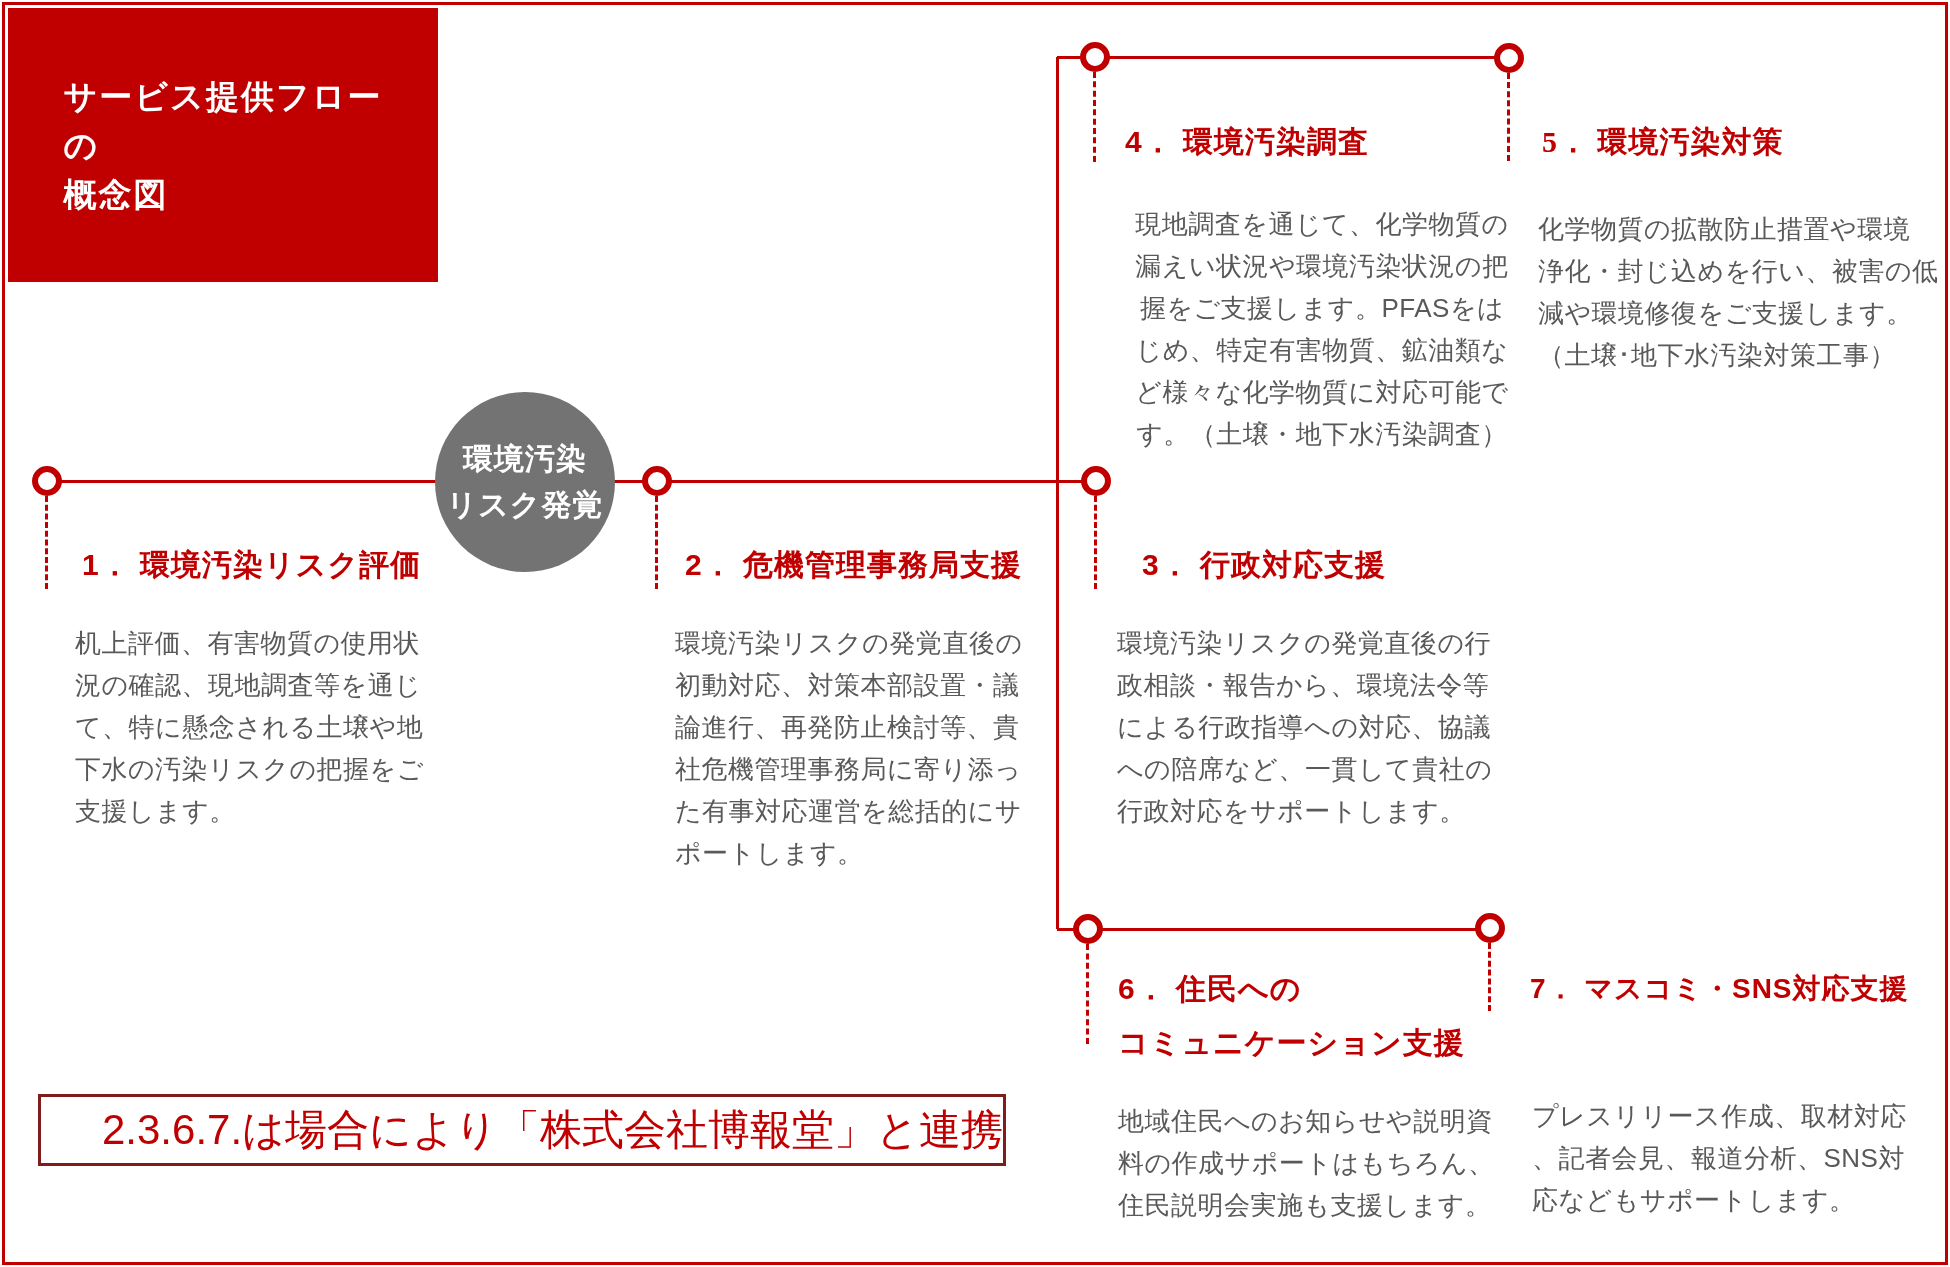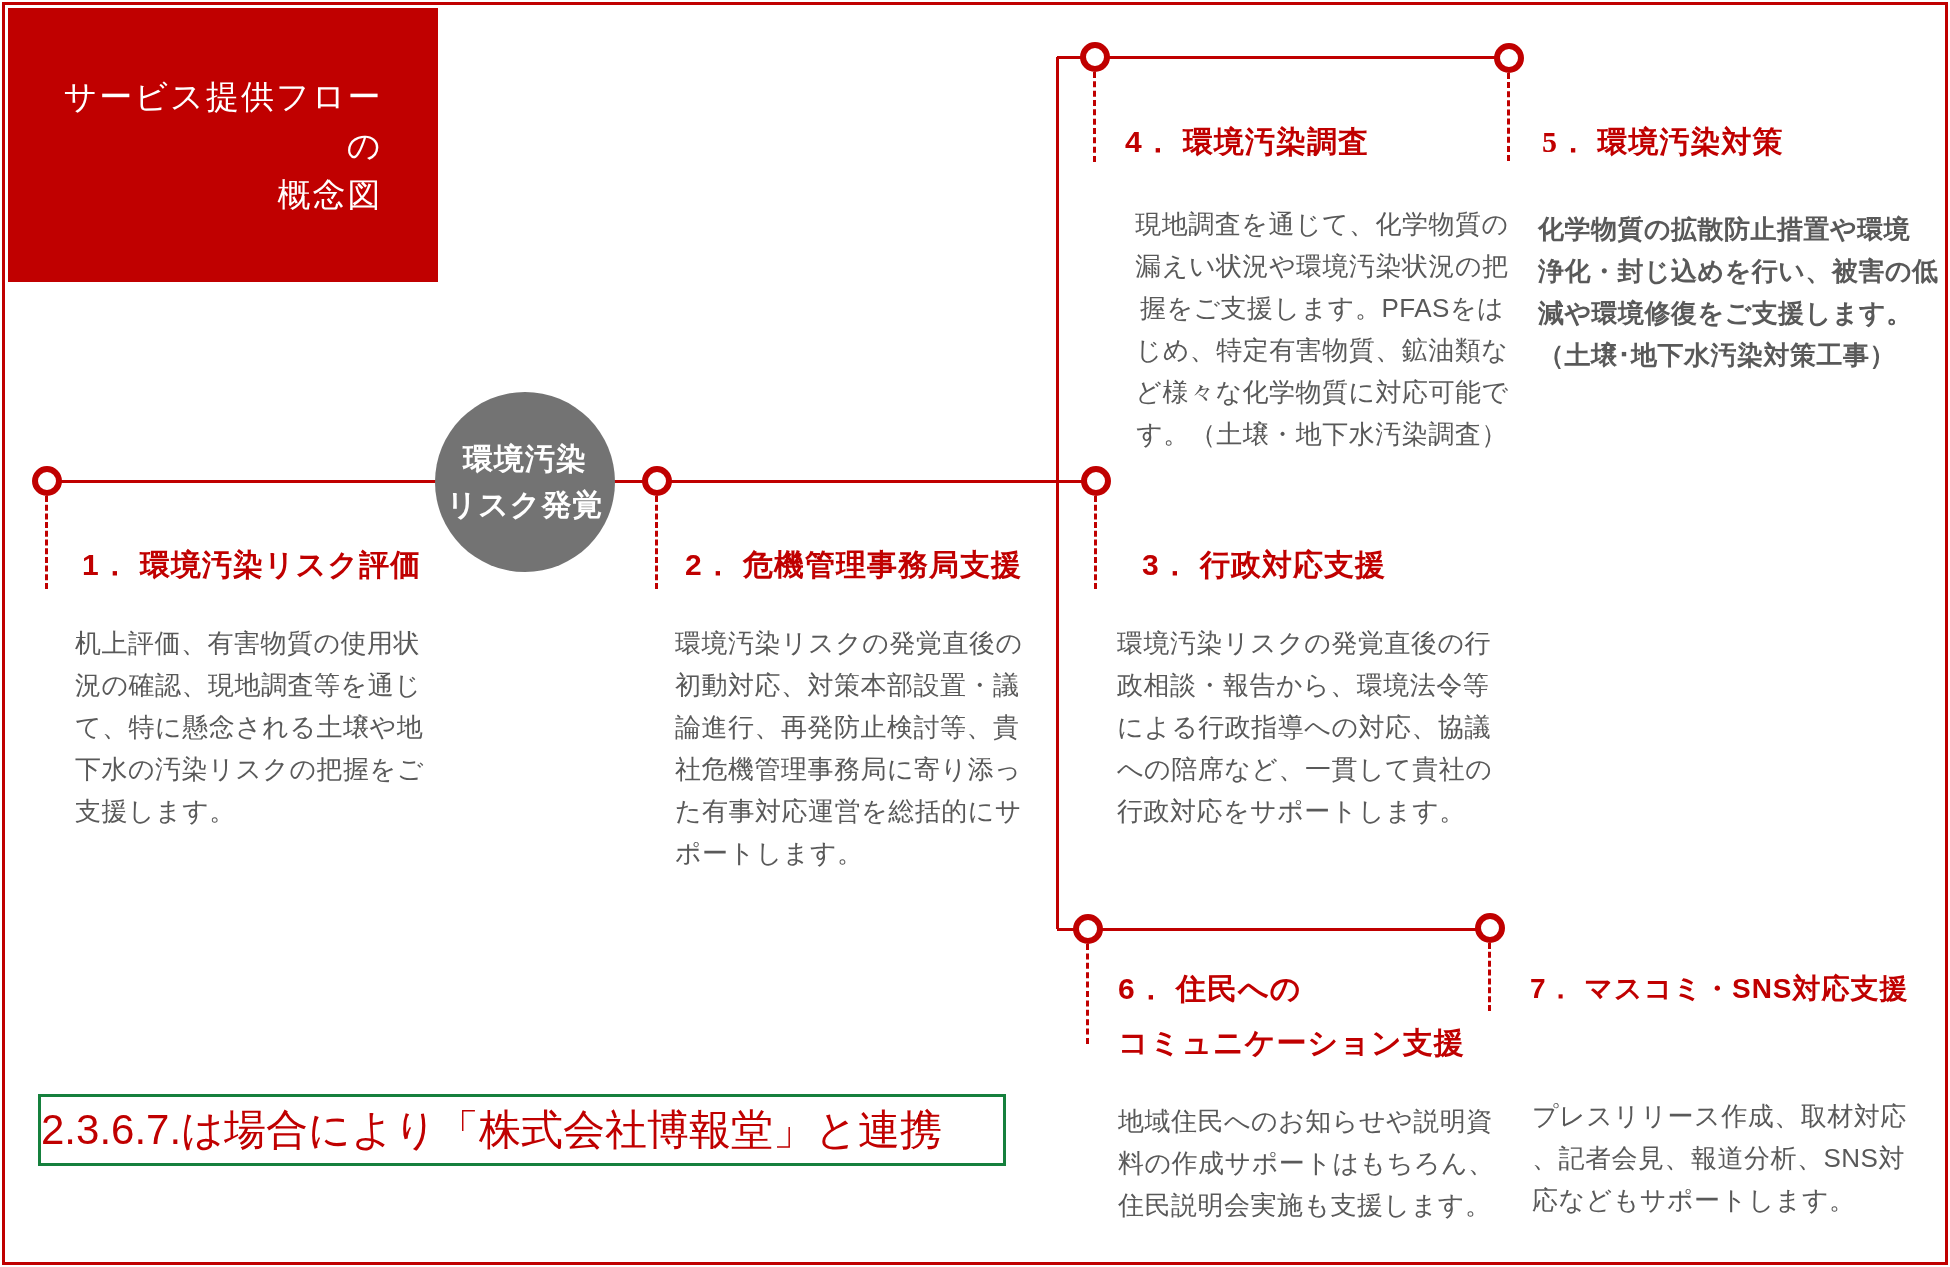--- a/index.html
+++ b/index.html
@@ -26,23 +26,23 @@
   .title-box {
     position: absolute;
     left: 8px; top: 8px;
     width: 430px; height: 274px;
     background: #c00000;
     display: flex; align-items: center; justify-content: center;
   }
   .title-text {
     color: #ffffff;
     font-size: 33px;
-    font-weight: normal;
+    font-weight: bold;
     line-height: 49px;
-    text-align: right;
+    text-align: left;
     letter-spacing: 2px;
   }
 
   .line { position: absolute; background: #c00000; }
   .dash  {
     position: absolute;
     width: 0;
     border-left: 3px dashed #c00000;
   }
   .node {
@@ -84,23 +84,23 @@
     color: #595959;
     font-size: 26px;
     line-height: 42px;
     letter-spacing: 0.5px;
   }
 
   .partner-box {
     position: absolute;
     left: 38px; top: 1094px;
     width: 968px; height: 72px;
-    border: 3px solid #15803d;
+    border: 3px solid #7f1d1d;
     box-sizing: border-box;
-    display: flex; align-items: center; justify-content: flex-start;
+    display: flex; align-items: center; justify-content: flex-end;
   }
   .partner-text {
     color: #c00000;
     font-size: 42px;
     letter-spacing: 0px;
     white-space: nowrap;
   }
 
   .footnote {
     position: absolute;
@@ -185,21 +185,21 @@
     <div class="sec-body prewrap" style="left:1122px; top:203px; width:400px;text-align:center;">現地調査を通じて、化学物質の
 漏えい状況や環境汚染状況の把
 握をご支援します。PFASをは
 じめ、特定有害物質、鉱油類な
 ど様々な化学物質に対応可能で
 す。（土壌・地下水汚染調査）</div>
   </div>
 
   <div>
     <div class="sec-heading" style="left:1542px; top:115px;font-family:Liberation Serif, serif;">5． 環境汚染対策</div>
-    <div class="sec-body prewrap" style="left:1538px; top:208px; width:405px;font-weight:bold;">化学物質の拡散防止措置や環境
+    <div class="sec-body prewrap" style="left:1538px; top:208px; width:405px;">化学物質の拡散防止措置や環境
 浄化・封じ込めを行い、被害の低
 減や環境修復をご支援します。
 （土壌･地下水汚染対策工事）</div>
   </div>
 
   <div>
     <div class="sec-heading prewrap" style="left:1118px; top:962px;">6． 住民への
 コミュニケーション支援</div>
     <div class="sec-body prewrap" style="left:1118px; top:1100px; width:400px;">地域住民へのお知らせや説明資
 料の作成サポートはもちろん、

